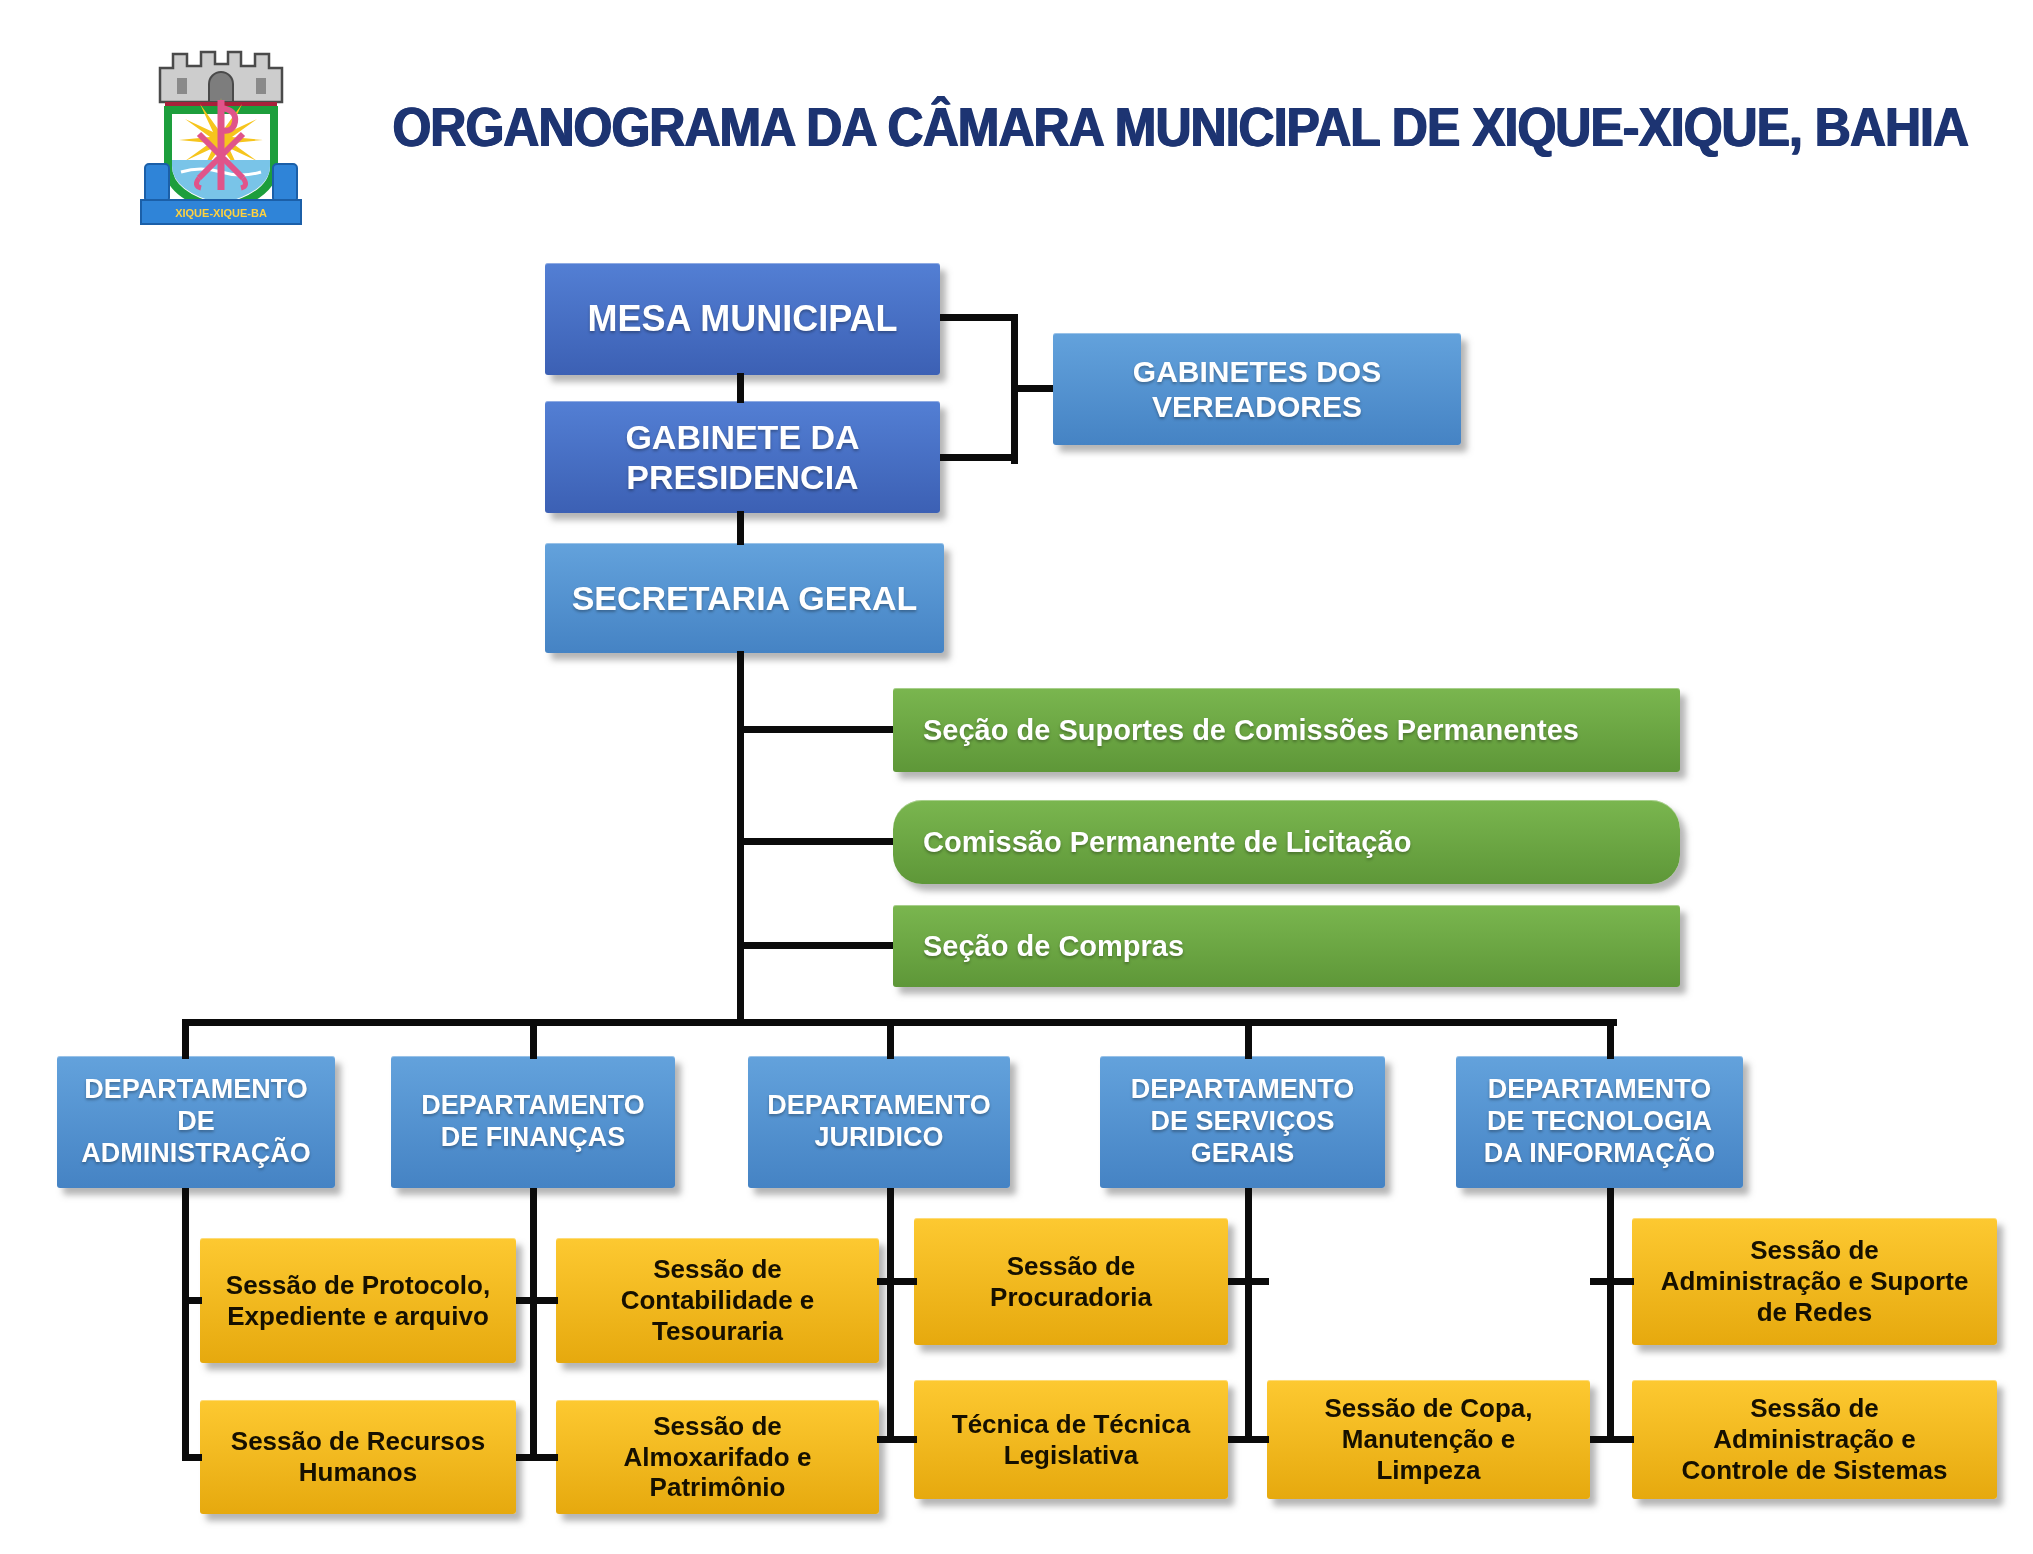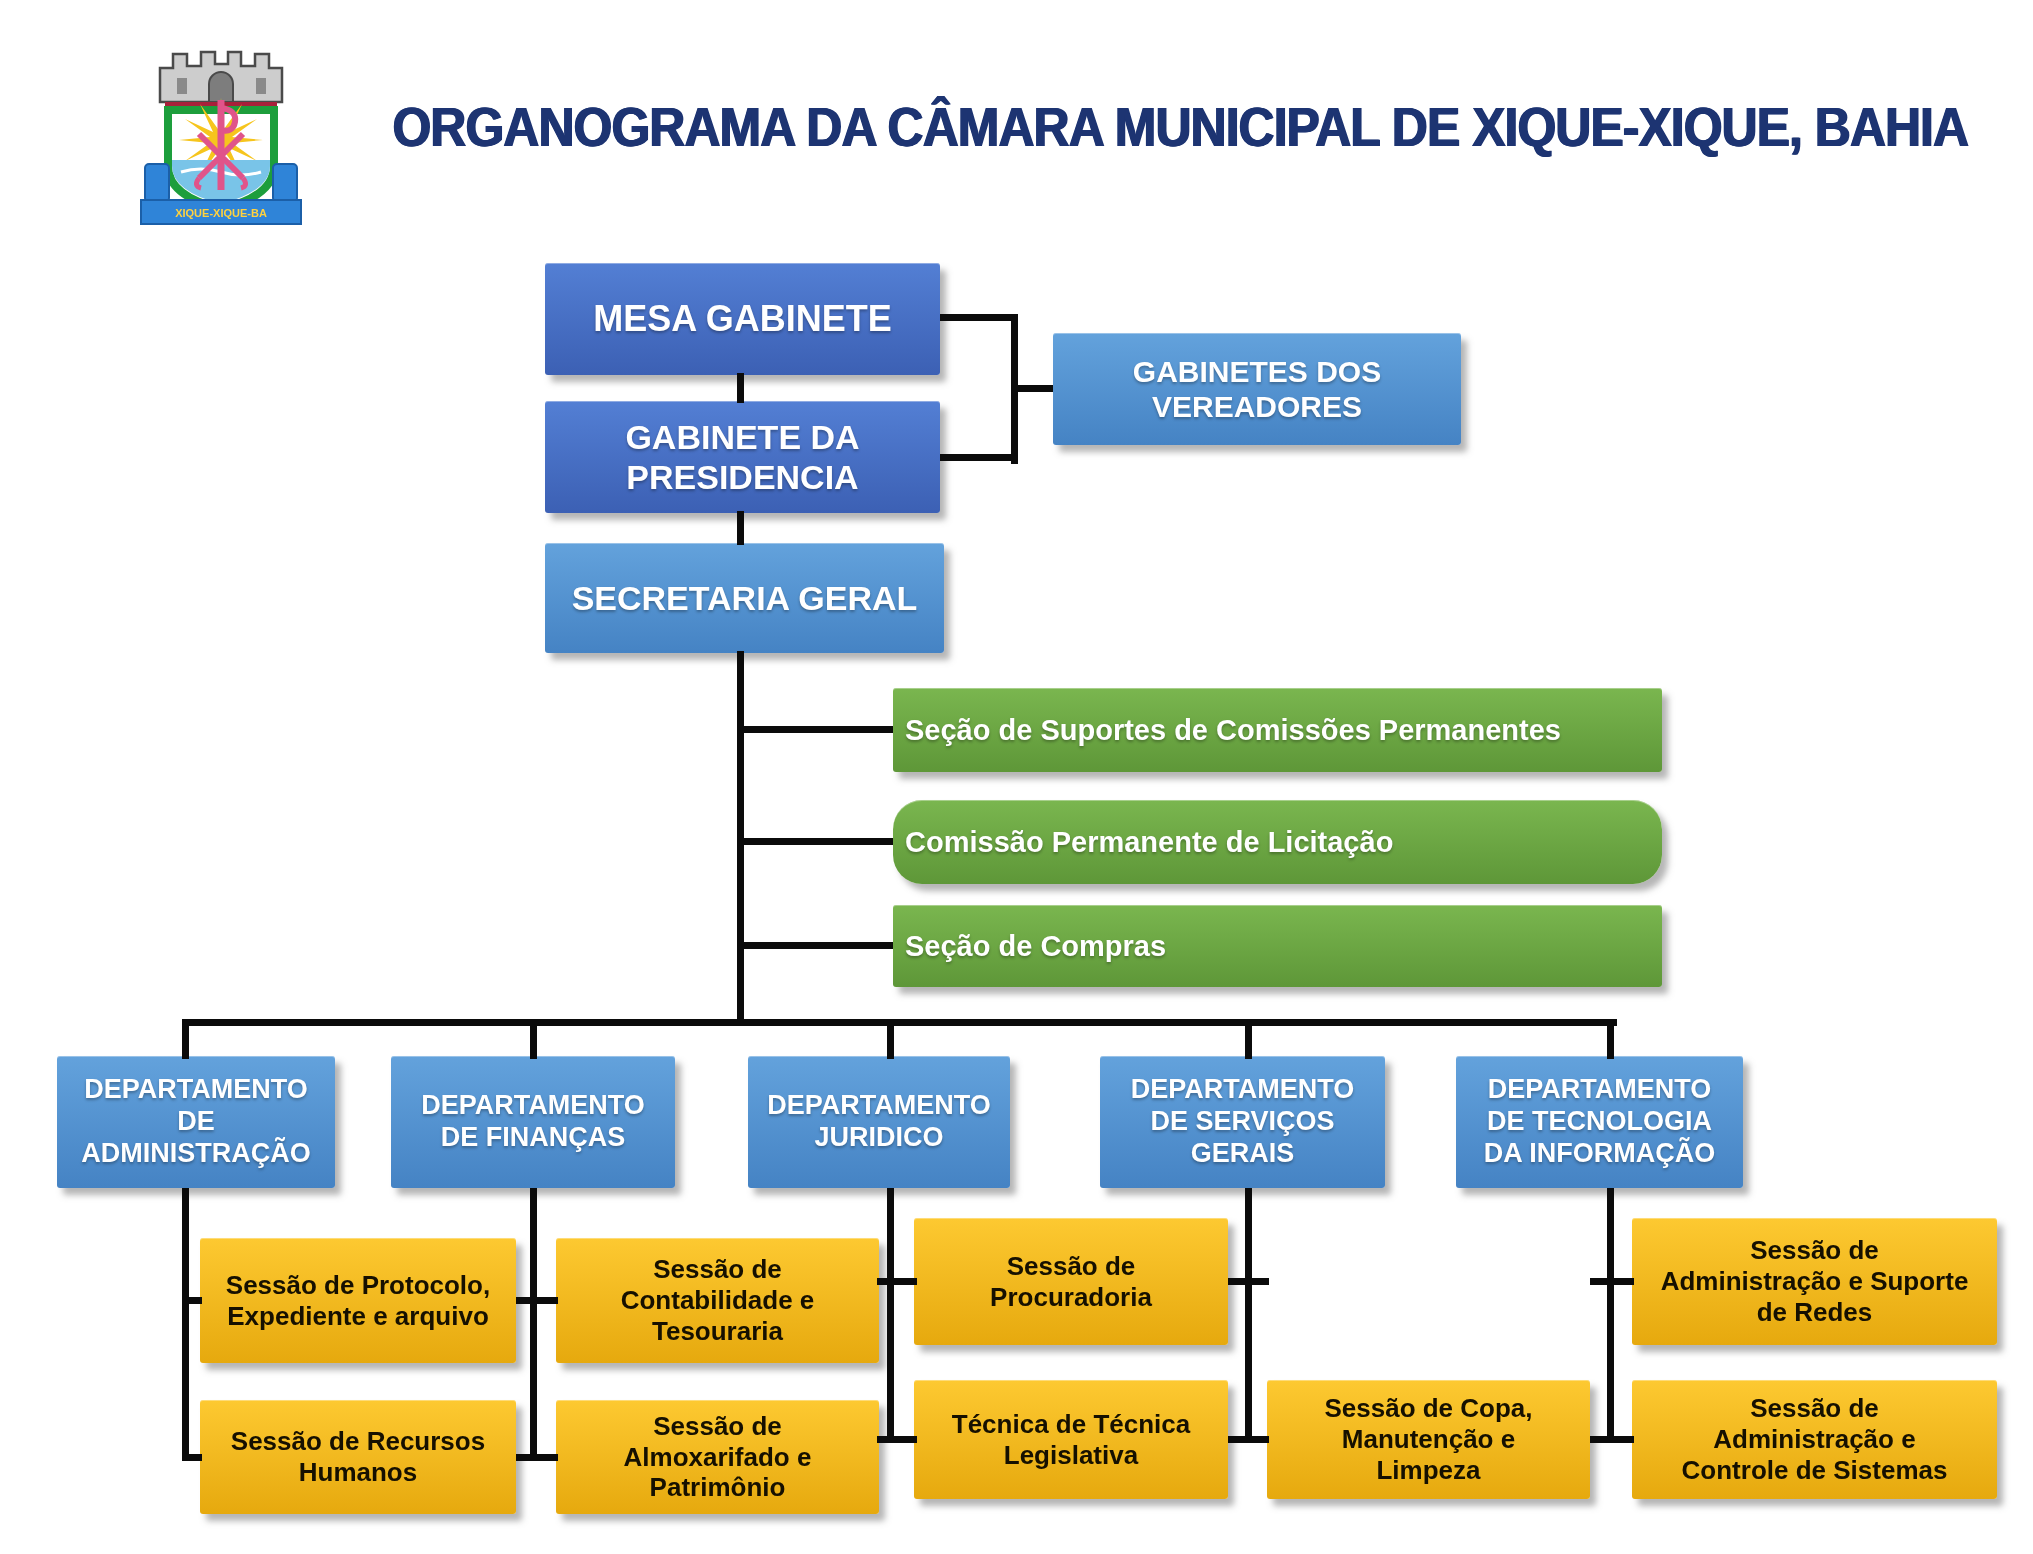--- a/index.html
+++ b/index.html
@@ -16,21 +16,21 @@
   }
   .node{
     position:absolute;display:flex;align-items:center;justify-content:center;
     text-align:center;color:#fff;font-weight:bold;line-height:1.18;
     white-space:pre-line;border-radius:3px;
     box-shadow:6px 7px 6px rgba(110,110,110,.5), inset 0 1px 0 rgba(255,255,255,.35);
     text-shadow:0 2px 3px rgba(0,0,0,.3);
   }
   .blue-dark{background:linear-gradient(#537fd4,#3c60b4);}
   .blue-light{background:linear-gradient(#63a2dc,#4583c4);}
-  .green{background:linear-gradient(#7ab64f,#5e9738);justify-content:flex-start;text-align:left;padding-left:12px;white-space:nowrap;}
+  .green{background:linear-gradient(#7ab64f,#5e9738);justify-content:flex-start;text-align:left;padding-left:30px;white-space:nowrap;}
   .yellow{background:linear-gradient(#fdc931,#e6a90e);color:#161000;text-shadow:none;}
   .conn{position:absolute;background:#0b0b0b;}
 </style>
 </head>
 <body>
 
 <div class="canvas">
 
   <svg style="position:absolute;left:135px;top:38px;" width="172" height="198" viewBox="0 0 172 198">
     <g>
@@ -55,21 +55,21 @@
     <g>
       <rect x="10" y="126" width="24" height="38" rx="4" fill="#2f84d8" stroke="#1b5fa8" stroke-width="2"></rect>
       <rect x="138" y="126" width="24" height="38" rx="4" fill="#2f84d8" stroke="#1b5fa8" stroke-width="2"></rect>
       <path d="M6,162 L166,162 L166,186 L6,186 Z" fill="#2f84d8" stroke="#1b5fa8" stroke-width="2"></path>
       <text x="86" y="179" text-anchor="middle" font-family="Liberation Sans, sans-serif" font-size="11" font-weight="bold" fill="#ffd23f">XIQUE-XIQUE-BA</text>
     </g>
   </svg>
 
   <div class="title">ORGANOGRAMA DA CÂMARA MUNICIPAL DE XIQUE-XIQUE, BAHIA</div>
 
-  <div class="node blue-dark" style="left:545px;top:263px;width:395px;height:112px;font-size:36px;">MESA GABINETE</div>
+  <div class="node blue-dark" style="left:545px;top:263px;width:395px;height:112px;font-size:36px;">MESA MUNICIPAL</div>
   <div class="node blue-dark" style="left:545px;top:401px;width:395px;height:112px;font-size:34px;">GABINETE DA
 PRESIDENCIA</div>
   <div class="node blue-light" style="left:1053px;top:333px;width:408px;height:112px;font-size:30px;">GABINETES DOS
 VEREADORES</div>
   <div class="node blue-light" style="left:545px;top:543px;width:399px;height:110px;font-size:34px;">SECRETARIA GERAL</div>
 
   <div class="node green" style="left:893px;top:688px;width:757px;height:84px;font-size:29px;">Seção de Suportes de Comissões Permanentes</div>
   <div class="node green" style="left:893px;top:800px;width:757px;height:84px;font-size:29px;border-radius:29px;">Comissão Permanente de Licitação</div>
   <div class="node green" style="left:893px;top:905px;width:757px;height:82px;font-size:29px;">Seção de Compras</div>
 

